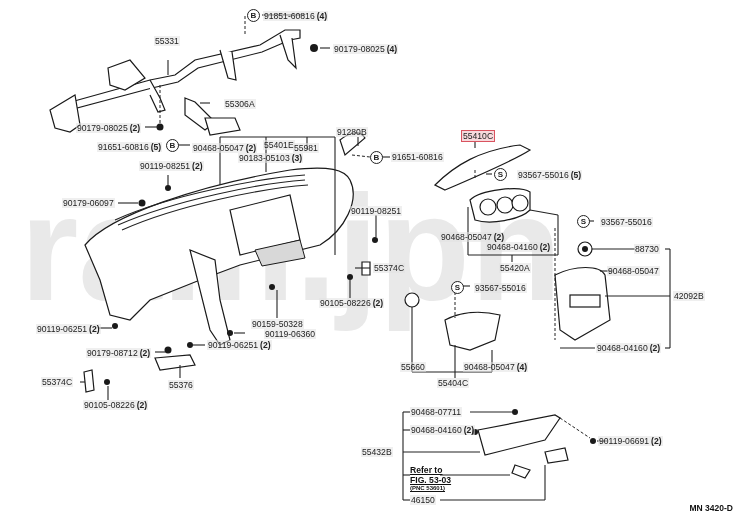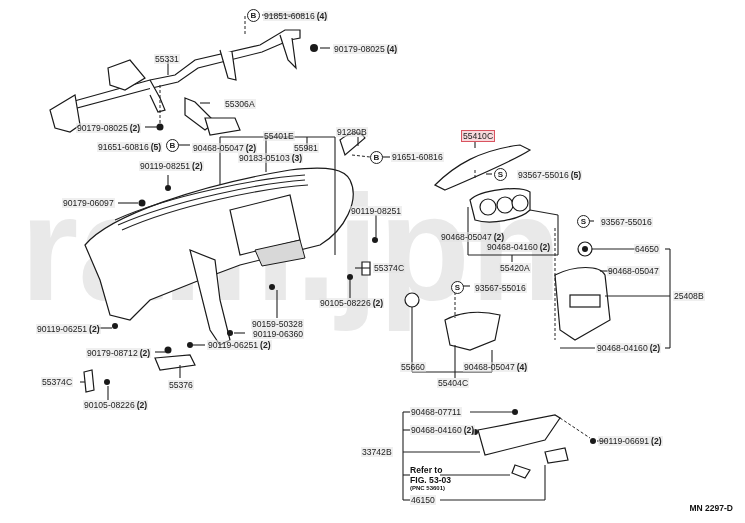--- a/index.html
+++ b/index.html
@@ -13,21 +13,21 @@
     .part { stroke: #1a1a1a; stroke-width: 1.2; fill: #fff; }
     .partg { stroke: #1a1a1a; stroke-width: 1; fill: #d8d8d8; }
     .nut { fill: #1a1a1a; }
     .lbl { position: absolute; font-size: 8.6px; color: #222; white-space: nowrap;
            line-height: 10px; background: rgba(225,225,225,0.55); padding: 0 1px; }
     .lbl .q { font-weight: bold; background: transparent; margin-left: 2px; }
     .hl { background: #f7d9dc; border: 1px solid #d9535f; padding: 0 1px; }
     .circ { position: absolute; width: 11px; height: 11px; border: 1.2px solid #222;
             border-radius: 50%; font-size: 8px; font-weight: bold; text-align: center;
             line-height: 11px; background: #fff; color: #222; }
-    .note { position: absolute; font-size: 8.6px; color: #111; line-height: 10px; font-weight: bold; }
+    .note { position: absolute; font-size: 8.6px; color: #111; line-height: 10px; font-weight: bold; text-decoration: underline; }
     .note small { font-size: 6px; display: block; line-height: 7px; }
     .ref { position: absolute; right: 12px; bottom: 10px; font-size: 8.5px; font-weight: bold; color: #111; }
   </style>
 </head>
 <body>
 
 <div id="stage">
 
 <svg width="745" height="523" viewBox="0 0 745 523">
 
@@ -170,32 +170,32 @@
     <line class="ln" x1="588" y1="221" x2="594" y2="221"></line>
     <line class="ln" x1="462" y1="286" x2="470" y2="286"></line>
   </g>
 </svg>
 
 <span class="circ" style="left:247px;top:9px">B</span>
 <span class="lbl" style="left:263px;top:11px"><span>91851-60816</span><span class="q">(4)</span></span>
 
 <span class="lbl" style="left:333px;top:44px"><span>90179-08025</span><span class="q">(4)</span></span>
 
-<span class="lbl" style="left:154px;top:54px">55331</span>
+<span class="lbl" style="left:154px;top:36px">55331</span>
 
 <span class="lbl" style="left:224px;top:99px">55306A</span>
 
 <span class="lbl" style="left:76px;top:123px"><span>90179-08025</span><span class="q">(2)</span></span>
 
 <span class="lbl" style="left:97px;top:142px"><span>91651-60816</span><span class="q">(5)</span></span>
 <span class="circ" style="left:166px;top:139px">B</span>
 
 <span class="lbl" style="left:192px;top:143px"><span>90468-05047</span><span class="q">(2)</span></span>
 
-<span class="lbl" style="left:263px;top:131px">55401E</span>
+<span class="lbl" style="left:263px;top:140px">55401E</span>
 <span class="lbl" style="left:293px;top:143px">55981</span>
 
 <span class="lbl" style="left:238px;top:153px"><span>90183-05103</span><span class="q">(3)</span></span>
 
 <span class="lbl" style="left:336px;top:127px">91280B</span>
 <span class="circ" style="left:370px;top:151px">B</span>
 <span class="lbl" style="left:391px;top:152px">91651-60816</span>
 
 <span class="lbl" style="left:139px;top:161px"><span>90119-08251</span><span class="q">(2)</span></span>
 
@@ -203,21 +203,21 @@
 
 <span class="lbl" style="left:350px;top:206px">90119-08251</span>
 
 <span class="lbl" style="left:373px;top:263px">55374C</span>
 
 <span class="lbl" style="left:319px;top:298px"><span>90105-08226</span><span class="q">(2)</span></span>
 
 <span class="lbl" style="left:36px;top:324px"><span>90119-06251</span><span class="q">(2)</span></span>
 
 <span class="lbl" style="left:251px;top:319px">90159-50328</span>
-<span class="lbl" style="left:252px;top:329px">90119-06360</span>
+<span class="lbl" style="left:264px;top:329px">90119-06360</span>
 
 <span class="lbl" style="left:86px;top:348px"><span>90179-08712</span><span class="q">(2)</span></span>
 
 <span class="lbl" style="left:207px;top:340px"><span>90119-06251</span><span class="q">(2)</span></span>
 
 <span class="lbl" style="left:41px;top:377px">55374C</span>
 <span class="lbl" style="left:168px;top:380px">55376</span>
 
 <span class="lbl" style="left:83px;top:400px"><span>90105-08226</span><span class="q">(2)</span></span>
 
@@ -228,47 +228,47 @@
 
 <span class="circ" style="left:577px;top:215px">S</span>
 <span class="lbl" style="left:600px;top:217px">93567-55016</span>
 
 <span class="lbl" style="left:440px;top:232px"><span>90468-05047</span><span class="q">(2)</span></span>
 
 <span class="lbl" style="left:486px;top:242px"><span>90468-04160</span><span class="q">(2)</span></span>
 
 <span class="lbl" style="left:499px;top:263px">55420A</span>
 
-<span class="lbl" style="left:634px;top:244px">64650</span>
+<span class="lbl" style="left:634px;top:244px">88730</span>
 <span class="lbl" style="left:607px;top:266px">90468-05047</span>
 
 <span class="circ" style="left:451px;top:281px">S</span>
 <span class="lbl" style="left:474px;top:283px">93567-55016</span>
 
-<span class="lbl" style="left:673px;top:291px">25408B</span>
+<span class="lbl" style="left:673px;top:291px">42092B</span>
 
 <span class="lbl" style="left:596px;top:343px"><span>90468-04160</span><span class="q">(2)</span></span>
 
 <span class="lbl" style="left:400px;top:362px">55660</span>
 
 <span class="lbl" style="left:463px;top:362px"><span>90468-05047</span><span class="q">(4)</span></span>
 
 <span class="lbl" style="left:437px;top:378px">55404C</span>
 
 <span class="lbl" style="left:410px;top:407px">90468-07711</span>
 
 <span class="lbl" style="left:410px;top:425px"><span>90468-04160</span><span class="q">(2)</span></span>
 
-<span class="lbl" style="left:361px;top:447px">33742B</span>
+<span class="lbl" style="left:361px;top:447px">55432B</span>
 
 <span class="lbl" style="left:598px;top:436px"><span>90119-06691</span><span class="q">(2)</span></span>
 
 <div class="note" style="left:410px;top:465px">
   <span>Refer to</span><br>
   <span>FIG. 53-03</span>
   <small>(PNC 53601)</small>
 </div>
 
 <span class="lbl" style="left:410px;top:495px">46150</span>
 
-<span class="ref">MN 2297-D</span>
+<span class="ref">MN 3420-D</span>
 
 </div>
 
 </body></html>

